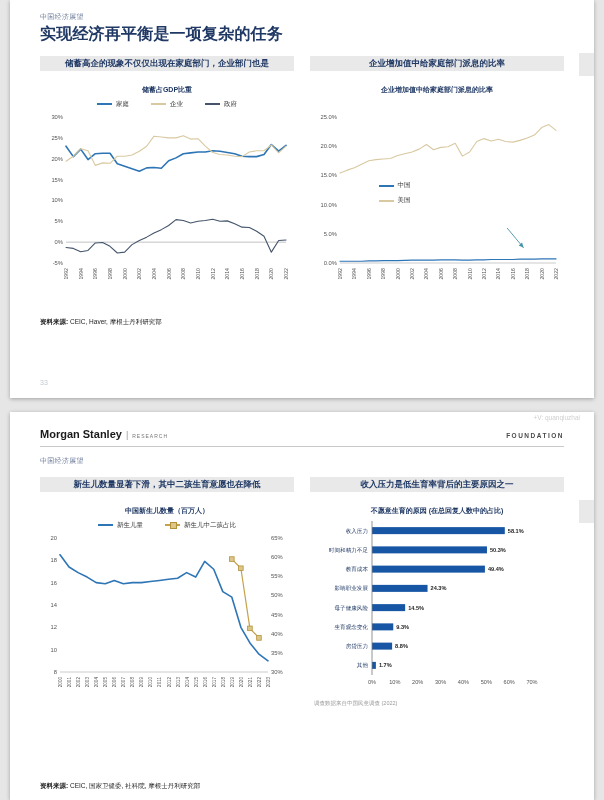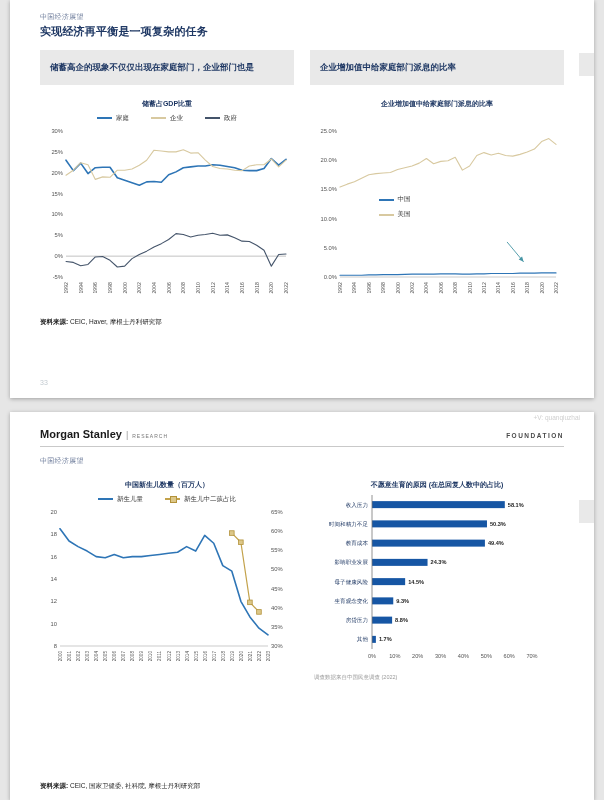--- a/index.html
+++ b/index.html
@@ -3,23 +3,23 @@
 <meta charset="utf-8">
 <style>
   html,body{margin:0;padding:0}
   body{width:604px;height:800px;overflow:hidden;background:#e6e6e6;font-family:"Liberation Sans",sans-serif}
   .slide{position:relative;width:584px;margin:0 auto;background:#ffffff;box-shadow:0 1px 4px rgba(0,0,0,.3);overflow:hidden}
   #slide1{height:398px;margin-bottom:14px}
   #slide2{height:388px}
   .inner{padding:0 30px}
   .eyebrow{font-size:7px;color:#6b7a99;letter-spacing:.3px}
   #slide1 .eyebrow{padding-top:12px}
-  .stitle{font-size:11px;font-weight:bold;color:#1f3864;margin-top:2px;letter-spacing:.2px}
+  .stitle{font-size:16px;font-weight:bold;color:#1f3864;margin-top:2px;letter-spacing:.2px}
   .hdr-row{display:flex;gap:16px;margin-top:11px}
-  .hdr-box{flex:1;background:#e9e9e9;color:#1f3864;font-weight:bold;font-size:8.5px;padding:12px 10px;box-sizing:border-box;line-height:11px}
+  .hdr-box{flex:1;background:#e9e9e9;color:#1f3864;font-weight:bold;font-size:8.5px;text-align:center;padding:2px 10px;box-sizing:border-box;line-height:11px}
   .edge-box{position:absolute;right:0;width:15px;height:23px;background:#e9e9e9}
   #edge1{top:53px}
   #edge2{top:88px}
   .cols{display:flex;gap:16px;margin-top:14px}
   .col{flex:1;position:relative}
   .ctitle{font-size:7px;font-weight:bold;color:#1f3864;text-align:center;line-height:9px}
   .legend-row{display:flex;justify-content:center;gap:22px;margin-top:5px;align-items:center;height:10px}
   .legend-item{display:flex;align-items:center;gap:4px;font-size:6.5px;color:#333}
   .sw{display:inline-block;width:15px;height:2px;position:relative}
   .sw .sq{position:absolute;left:5px;top:-2px;width:5px;height:5px}
@@ -153,20 +153,24 @@
 <div class="slide" id="slide2">
   <div class="watermark">+V: quanqiuzhai</div>
   <div class="inner">
     <div class="ms-row">
       <div class="brand">
         <span>Morgan Stanley</span><span class="bdiv">|</span><span class="bsub">RESEARCH</span>
       </div>
       <div class="foundation">FOUNDATION</div>
     </div>
     <div class="eyebrow">中国经济展望</div>
+    <div class="hdr-row">
+      <div class="hdr-box">新生儿数量显著下滑，其中二孩生育意愿也在降低</div>
+      <div class="hdr-box">收入压力是低生育率背后的主要原因之一</div>
+    </div>
     <div class="cols">
       <div class="col">
         <div class="ctitle">中国新生儿数量（百万人）</div>
         <div class="legend-row">
             <span class="legend-item">
               <span class="sw" style="background: rgb(46, 117, 182);"></span>
               <span>新生儿量</span>
             </span>
             <span class="legend-item">
               <span class="sw" style="background: rgb(195, 162, 75);">

